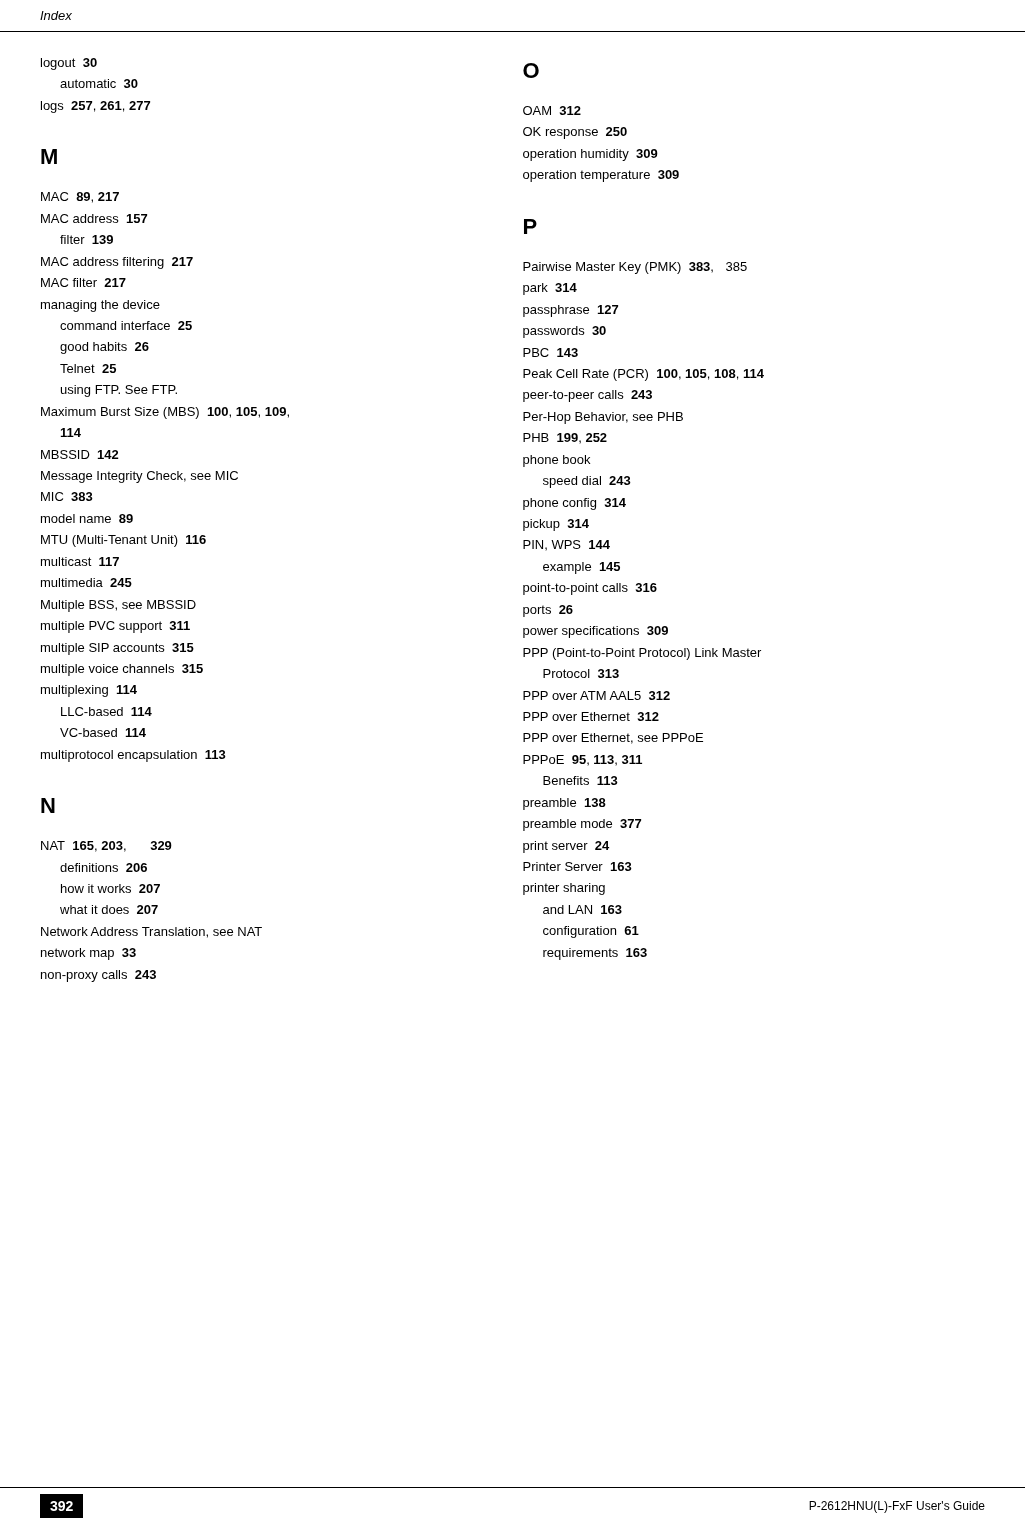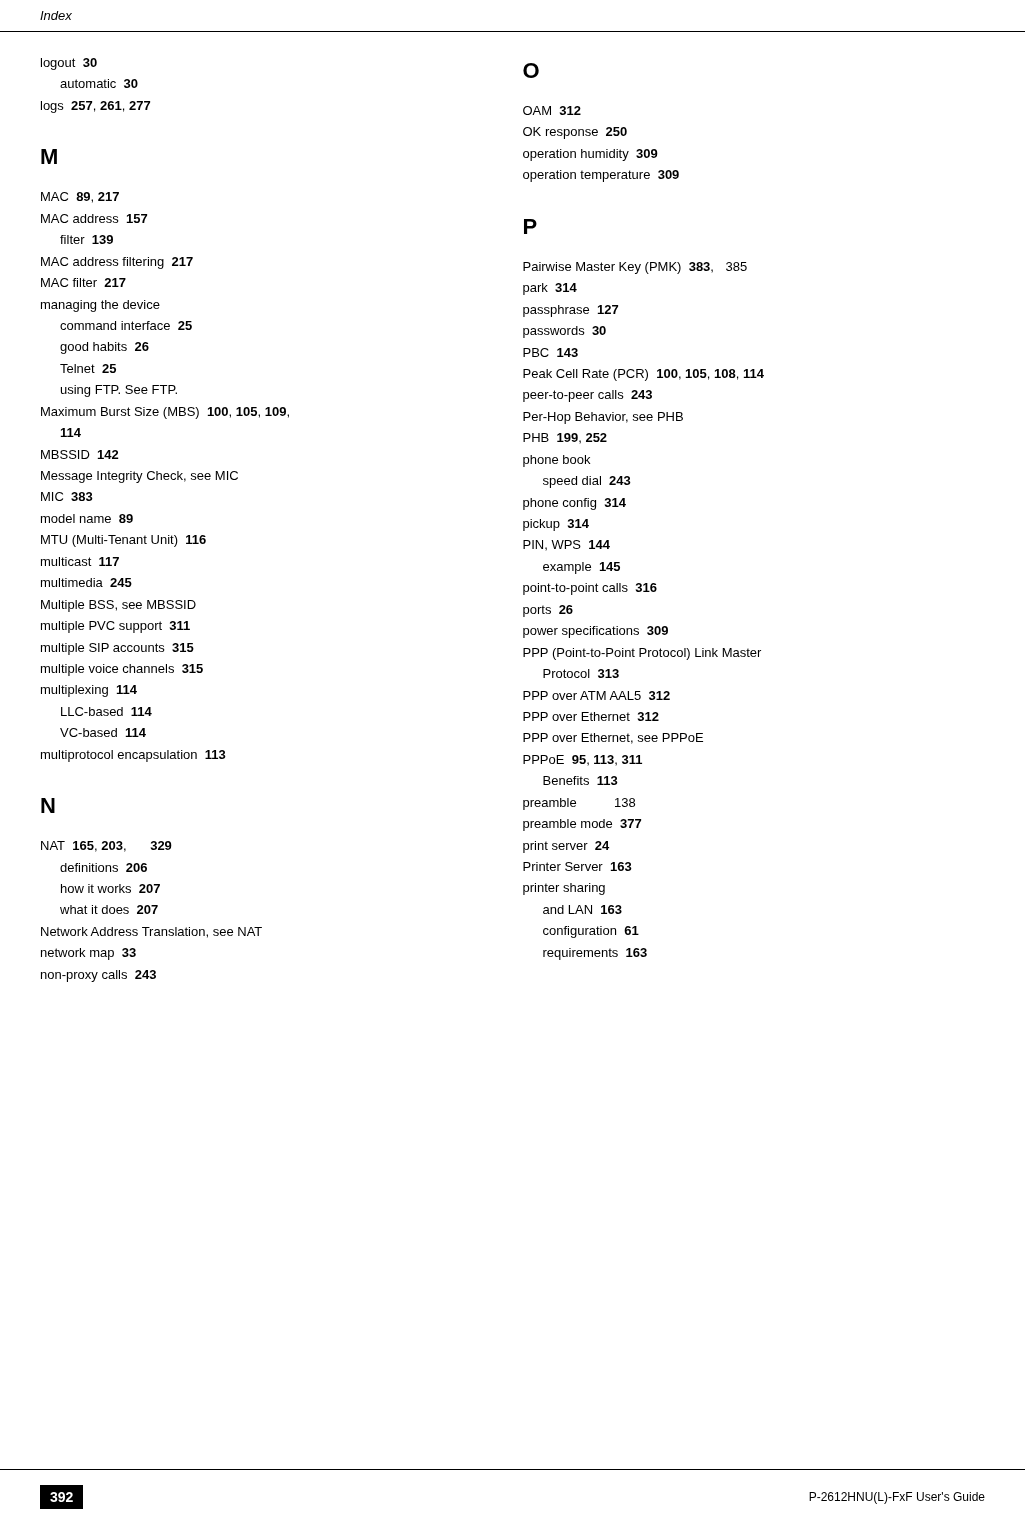--- a/index.html
+++ b/index.html
@@ -54,21 +54,21 @@
     }
     .page-footer {
       position: absolute;
       bottom: 0;
       left: 0;
       right: 0;
       border-top: 1px solid #000;
       display: flex;
       justify-content: space-between;
       align-items: center;
-      padding: 15px 40px;
+      padding: 6px 40px;
     }
     .footer-page-num {
       background: #000;
       color: #fff;
       padding: 4px 10px;
       font-weight: bold;
       font-size: 14px;
     }
     .footer-doc-title {
       font-size: 12px;
@@ -156,21 +156,21 @@
       <div class="index-entry"><span>point-to-point calls</span>&nbsp;&nbsp;<span style="font-weight:bold;">316</span></div>
       <div class="index-entry"><span>ports</span>&nbsp;&nbsp;<span style="font-weight:bold;">26</span></div>
       <div class="index-entry"><span>power specifications</span>&nbsp;&nbsp;<span style="font-weight:bold;">309</span></div>
       <div class="index-entry"><span>PPP (Point-to-Point Protocol) Link Master</span></div>
       <div class="index-entry sub-entry"><span>Protocol</span>&nbsp;&nbsp;<span style="font-weight:bold;">313</span></div>
       <div class="index-entry"><span>PPP over ATM AAL5</span>&nbsp;&nbsp;<span style="font-weight:bold;">312</span></div>
       <div class="index-entry"><span>PPP over Ethernet</span>&nbsp;&nbsp;<span style="font-weight:bold;">312</span></div>
       <div class="index-entry"><span>PPP over Ethernet, see PPPoE</span></div>
       <div class="index-entry"><span>PPPoE</span>&nbsp;&nbsp;<span style="font-weight:bold;">95</span>, <span style="font-weight:bold;">113</span>, <span style="font-weight:bold;">311</span></div>
       <div class="index-entry sub-entry"><span>Benefits</span>&nbsp;&nbsp;<span style="font-weight:bold;">113</span></div>
-      <div class="index-entry"><span>preamble</span>&nbsp;&nbsp;<span style="font-weight:normal;margin-left:30px;">138</span></div>
+      <div class="index-entry"><span>preamble</span>&nbsp;&nbsp;<span style="font-weight:bold;">138</span></div>
       <div class="index-entry"><span>preamble mode</span>&nbsp;&nbsp;<span style="font-weight:bold;">377</span></div>
       <div class="index-entry"><span>print server</span>&nbsp;&nbsp;<span style="font-weight:bold;">24</span></div>
       <div class="index-entry"><span>Printer Server</span>&nbsp;&nbsp;<span style="font-weight:bold;">163</span></div>
       <div class="index-entry"><span>printer sharing</span></div>
       <div class="index-entry sub-entry"><span>and LAN</span>&nbsp;&nbsp;<span style="font-weight:bold;">163</span></div>
       <div class="index-entry sub-entry"><span>configuration</span>&nbsp;&nbsp;<span style="font-weight:bold;">61</span></div>
       <div class="index-entry sub-entry"><span>requirements</span>&nbsp;&nbsp;<span style="font-weight:bold;">163</span></div>
     </div>
 </div>
 

